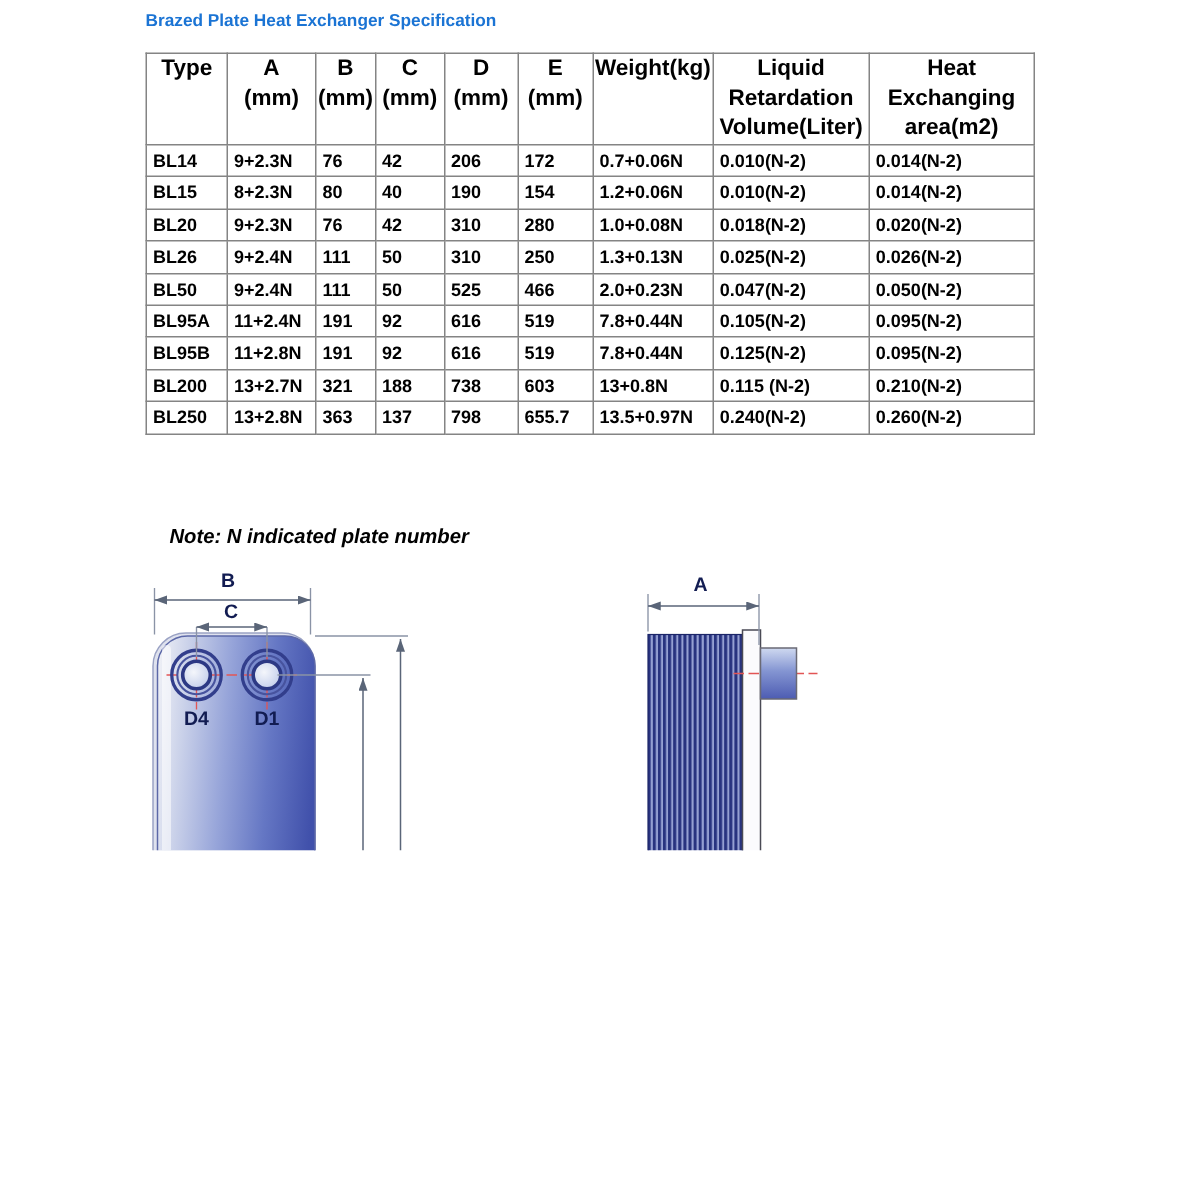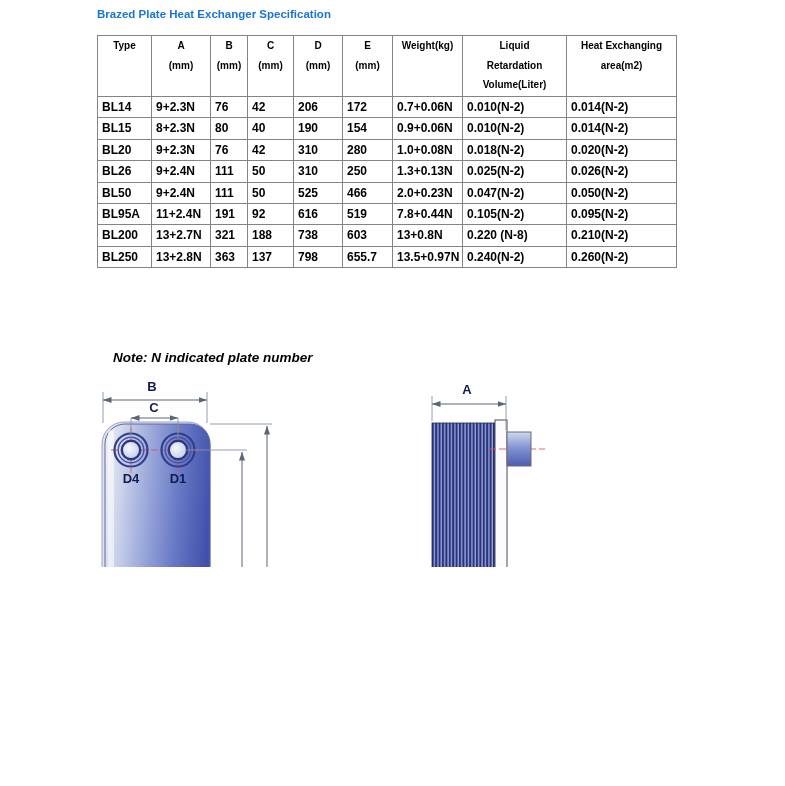--- a/index.html
+++ b/index.html
@@ -1,21 +1,21 @@
 <!DOCTYPE html>
 <html><head>
 <meta charset="utf-8">
 <style>
   html,body{margin:0;padding:0;background:#ffffff;}
   .page{position:relative;width:785px;height:567px;background:#ffffff;overflow:hidden;
         font-family:"Liberation Sans",sans-serif;}
   .title{position:absolute;left:97px;top:8px;font-size:11.5px;font-weight:bold;color:#1b74d4;}
   table.spec{position:absolute;left:97px;top:35px;border-collapse:collapse;table-layout:fixed;}
   table.spec th,table.spec td{border:1px solid #848484;color:#000;font-family:"Liberation Sans",sans-serif;}
-  table.spec th{vertical-align:top;text-align:center;font-weight:bold;font-size:10px;
+  table.spec th{vertical-align:top;text-align:center;font-weight:bold;font-size:15px;
         line-height:19.5px;height:60px;padding:0 1px;margin-top:19px;}
   table.spec td{height:20.4px;line-height:20.4px;font-weight:bold;font-size:12px;
         padding:0 0 0 4px;text-align:left;white-space:nowrap;overflow:visible;}
   .note{position:absolute;left:113px;top:350px;font-size:13.5px;font-weight:bold;color:#000;font-style:italic;}
   svg.front{position:absolute;left:95px;top:378px;}
   svg.side{position:absolute;left:425px;top:375px;}
   .dim{stroke:#5a6578;stroke-width:1;fill:none;}
   .ext{stroke:#8a93a6;stroke-width:0.9;fill:none;}
   .red{stroke:#e25555;stroke-width:0.9;stroke-dasharray:7 3;fill:none;}
   text.lbl{font-family:"Liberation Sans",sans-serif;font-size:13px;font-weight:bold;
@@ -91,21 +91,21 @@
           <td>0.010(N-2)</td>
           <td>0.014(N-2)</td>
         </tr>
         <tr>
           <td>BL15</td>
           <td>8+2.3N</td>
           <td>80</td>
           <td>40</td>
           <td>190</td>
           <td>154</td>
-          <td>0.9+0.06N</td>
+          <td>1.2+0.06N</td>
           <td>0.010(N-2)</td>
           <td>0.014(N-2)</td>
         </tr>
         <tr>
           <td>BL20</td>
           <td>9+2.3N</td>
           <td>76</td>
           <td>42</td>
           <td>310</td>
           <td>280</td>
@@ -140,28 +140,39 @@
           <td>11+2.4N</td>
           <td>191</td>
           <td>92</td>
           <td>616</td>
           <td>519</td>
           <td>7.8+0.44N</td>
           <td>0.105(N-2)</td>
           <td>0.095(N-2)</td>
         </tr>
         <tr>
+          <td>BL95B</td>
+          <td>11+2.8N</td>
+          <td>191</td>
+          <td>92</td>
+          <td>616</td>
+          <td>519</td>
+          <td>7.8+0.44N</td>
+          <td>0.125(N-2)</td>
+          <td>0.095(N-2)</td>
+        </tr>
+        <tr>
           <td>BL200</td>
           <td>13+2.7N</td>
           <td>321</td>
           <td>188</td>
           <td>738</td>
           <td>603</td>
           <td>13+0.8N</td>
-          <td>0.220 (N-8)</td>
+          <td>0.115 (N-2)</td>
           <td>0.210(N-2)</td>
         </tr>
         <tr>
           <td>BL250</td>
           <td>13+2.8N</td>
           <td>363</td>
           <td>137</td>
           <td>798</td>
           <td>655.7</td>
           <td>13.5+0.97N</td>

